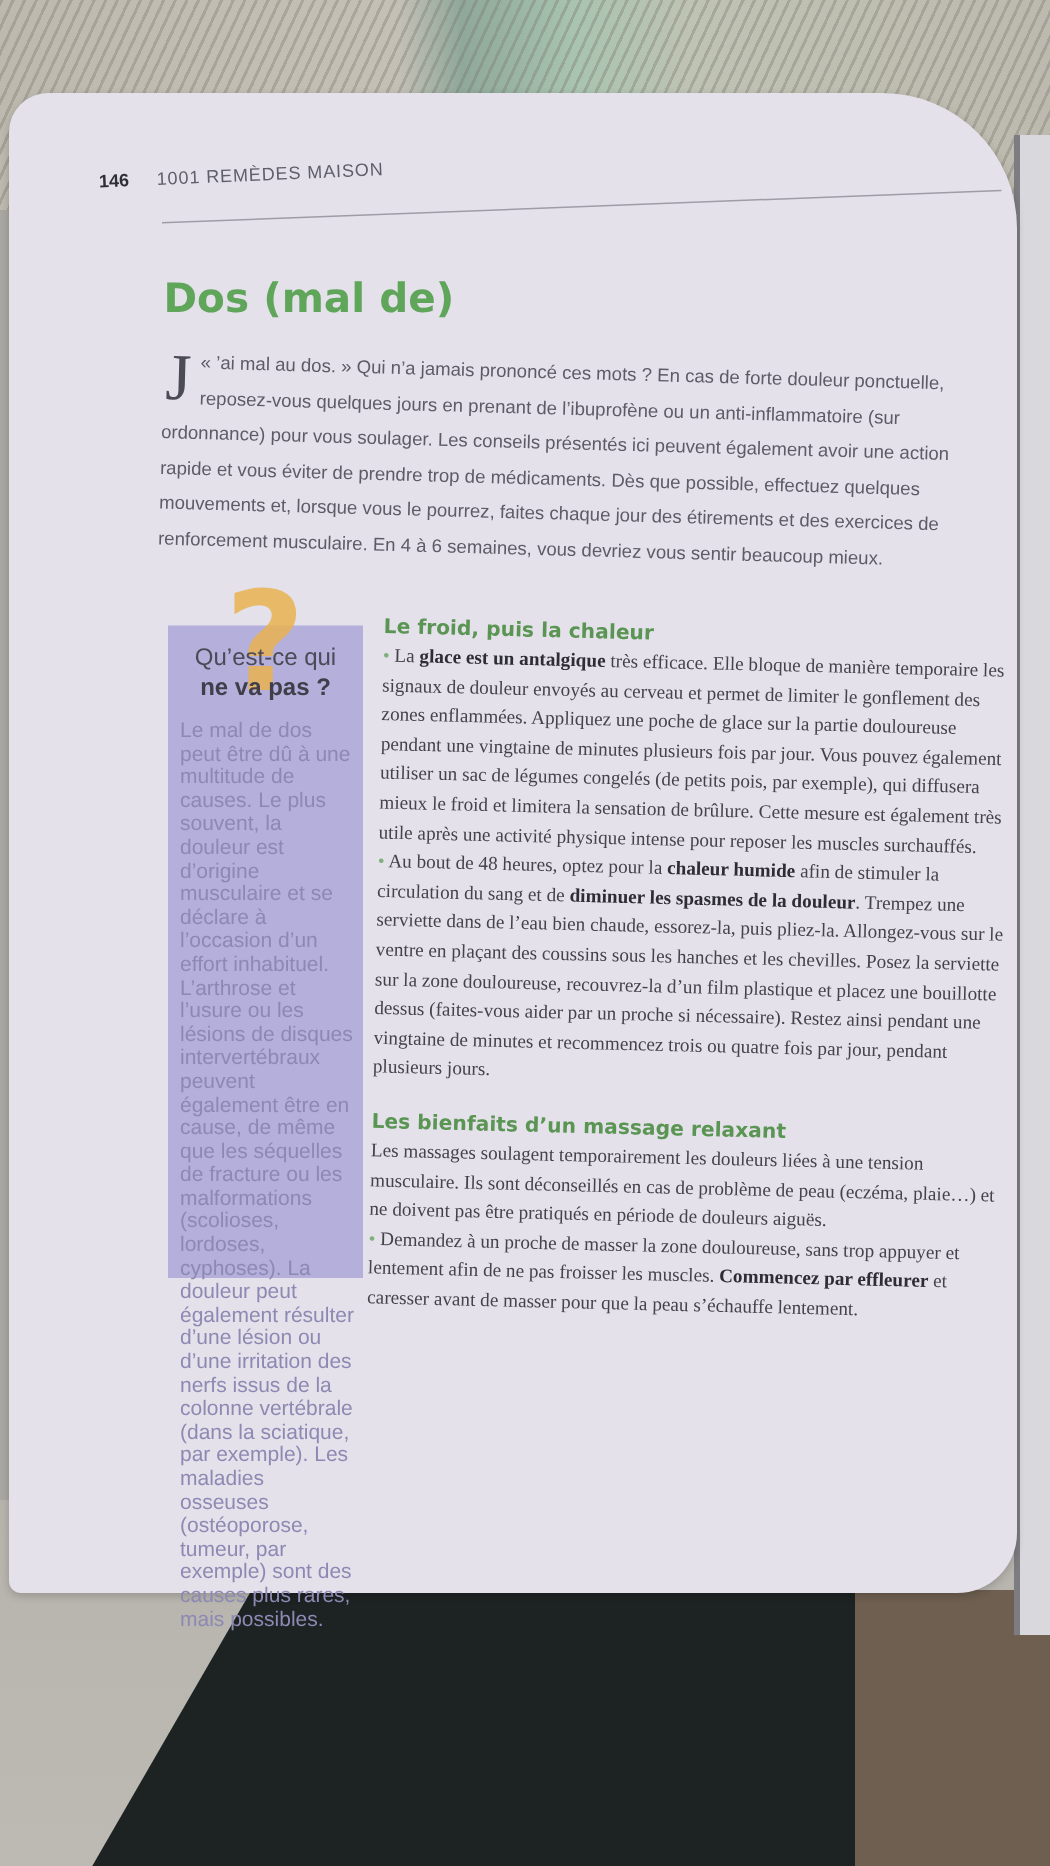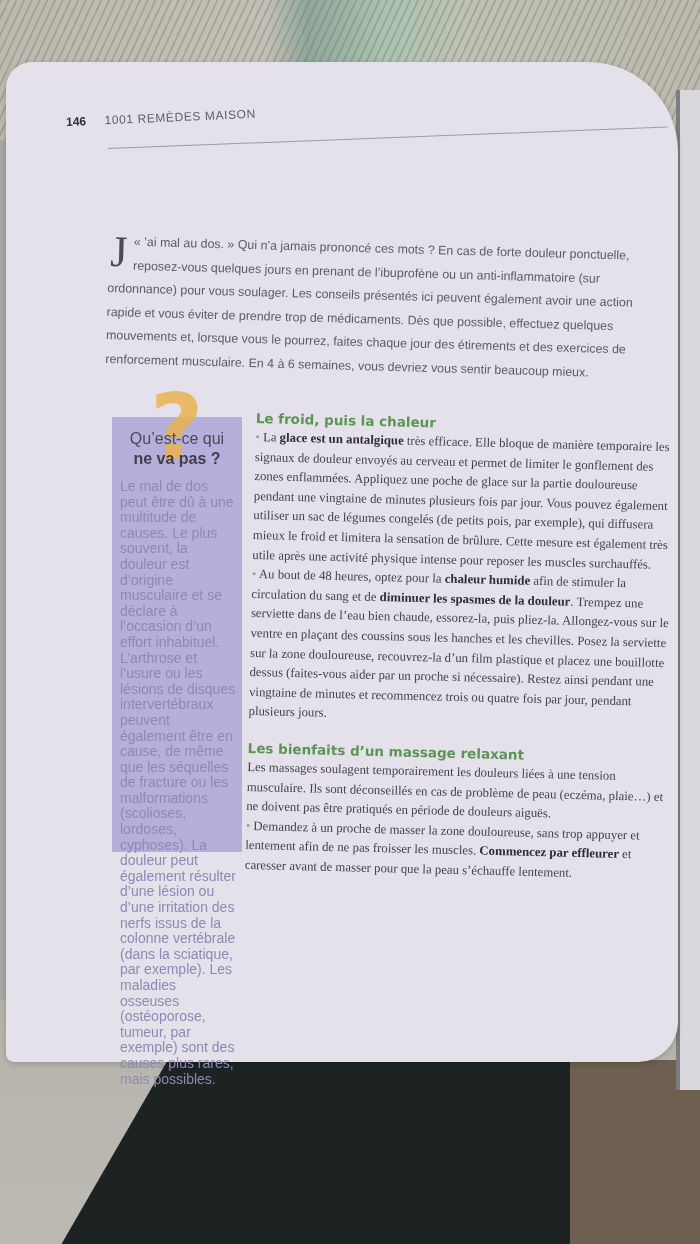--- a/index.html
+++ b/index.html
@@ -103,20 +103,21 @@
 <div class="bg-floor"></div>
 <div class="right-page"></div>
 
 <div class="page">
   <div class="page-header">
     <span class="page-num">146</span>
     <span class="running-title">1001 REMÈDES MAISON</span>
   </div>
   <div class="header-rule"></div>
 
+  <h1 class="title">Dos (mal de)</h1>
 
   <div class="intro">
     <span>«</span>
     <span class="drop-cap">J</span>
     <span>’ai mal au dos. » Qui n’a jamais prononcé ces mots ? En cas de forte douleur ponctuelle, reposez-vous quelques jours en prenant de l’ibuprofène ou un anti-inflammatoire (sur ordonnance) pour vous soulager. Les conseils présentés ici peuvent également avoir une action rapide et vous éviter de prendre trop de médicaments. Dès que possible, effectuez quelques mouvements et, lorsque vous le pourrez, faites chaque jour des étirements et des exercices de renforcement musculaire. En 4 à 6 semaines, vous devriez vous sentir beaucoup mieux.</span>
   </div>
 
   <div class="sidebar">
     <div class="question-mark">?</div>
     <div class="sidebar-title">

